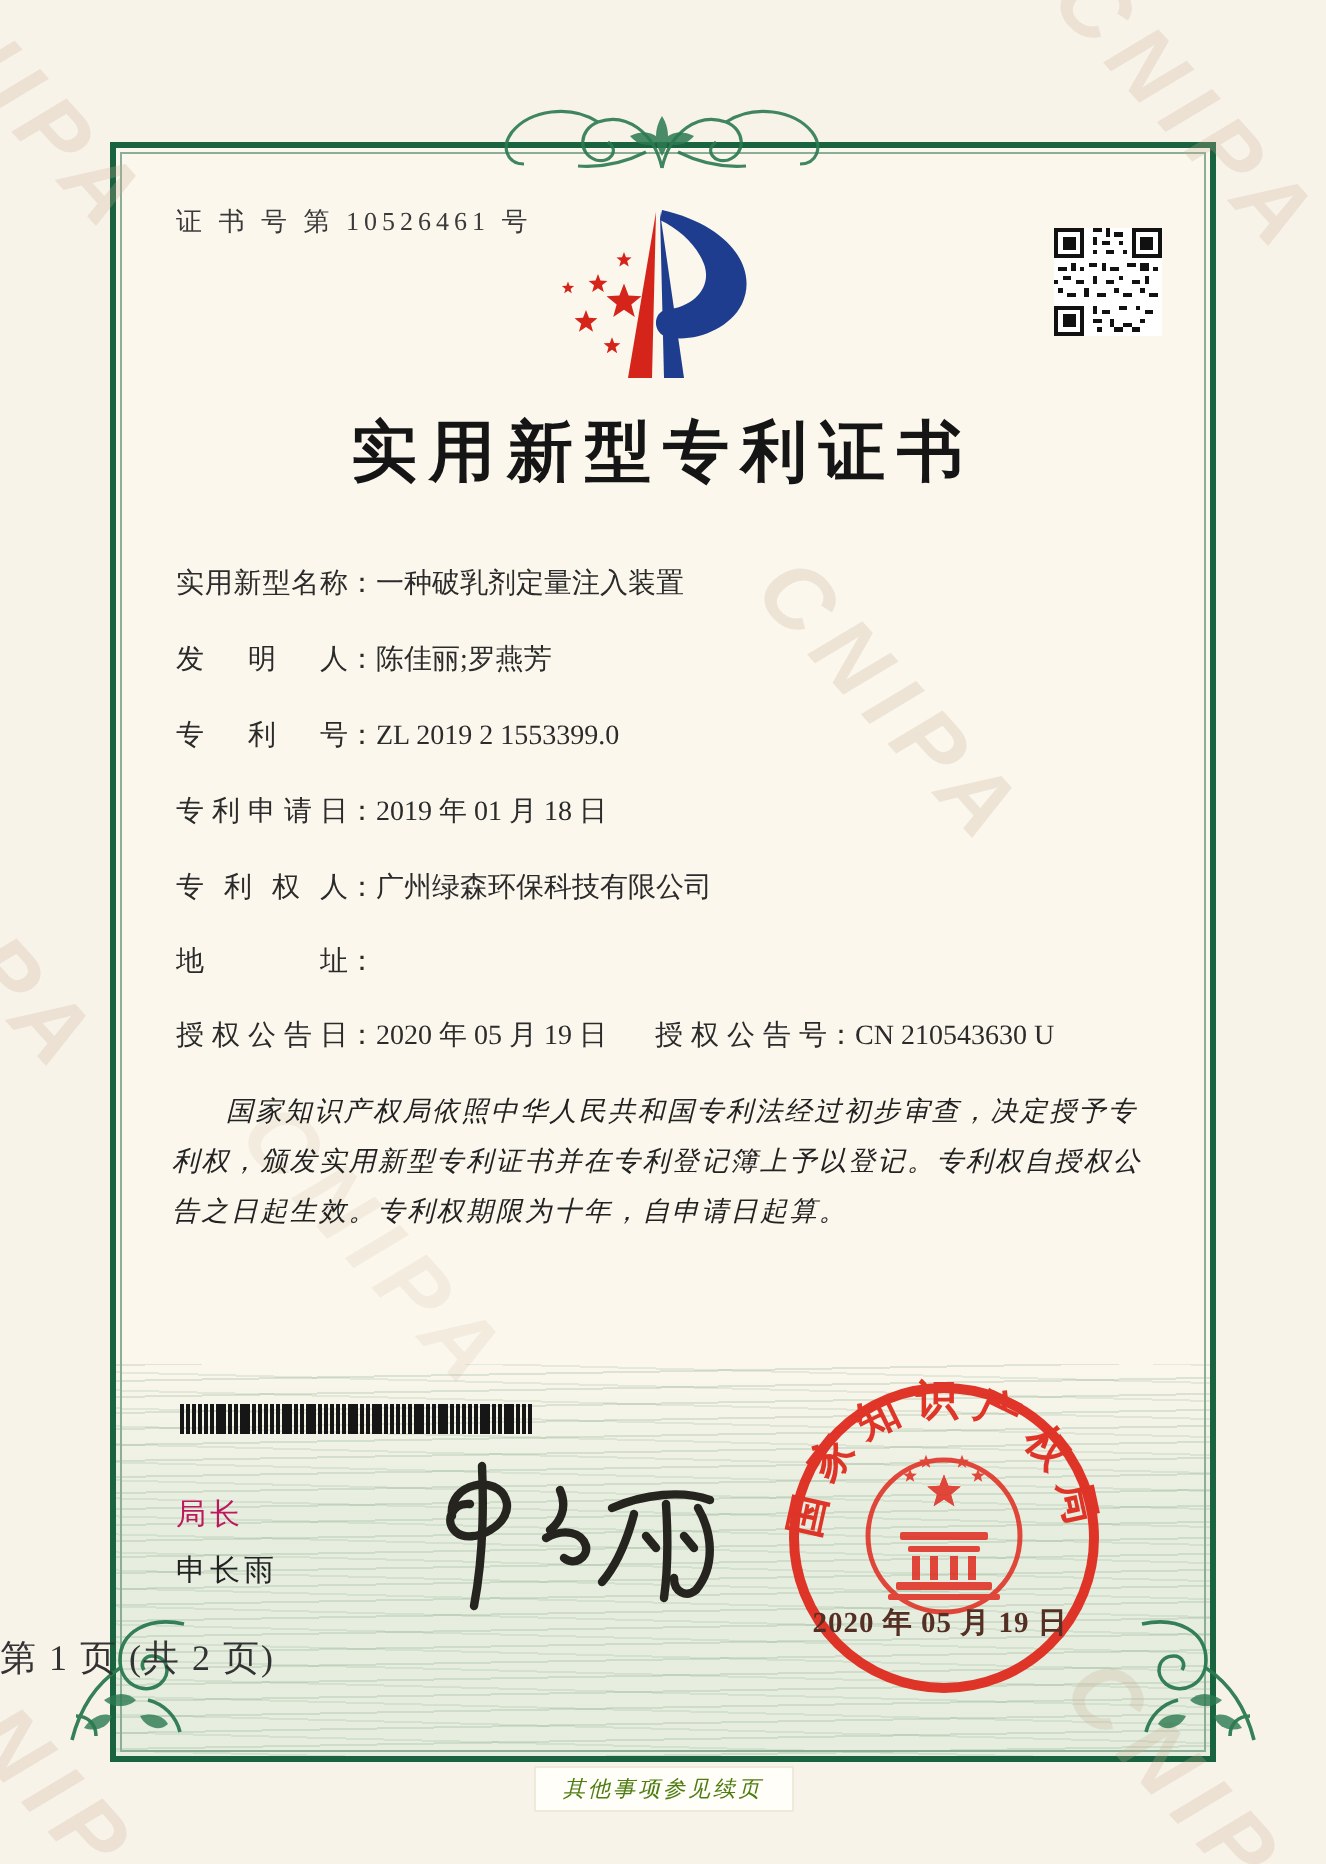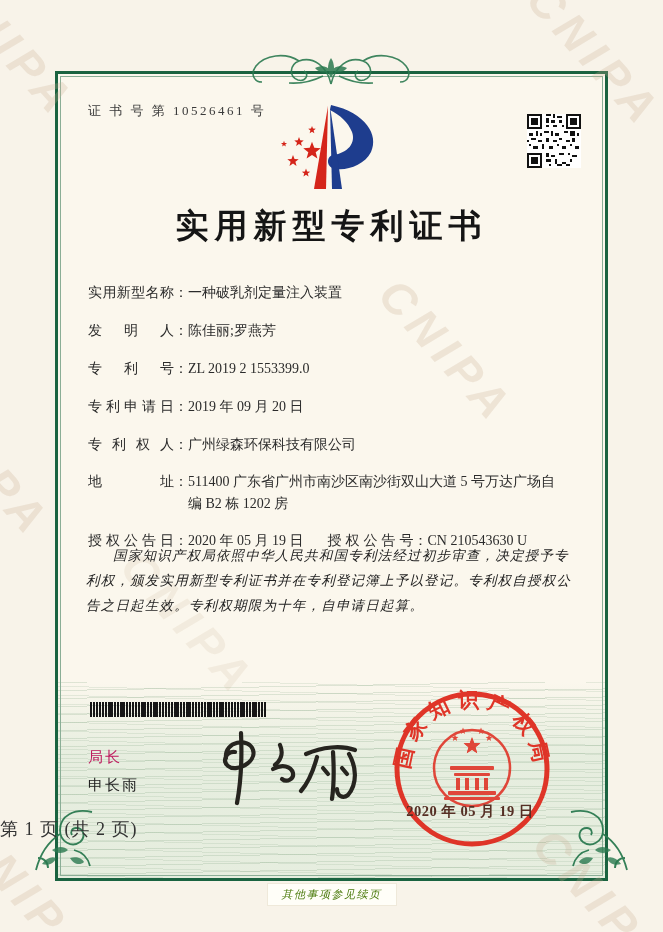--- a/index.html
+++ b/index.html
@@ -194,31 +194,30 @@
       <span class="fvalue">陈佳丽;罗燕芳</span>
   </div>
   <div class="frow">
     <span class="flabel">专利号</span>
       <span class="fsep">：</span>
       <span class="fvalue">ZL 2019 2 1553399.0</span>
   </div>
   <div class="frow">
     <span class="flabel">专利申请日</span>
       <span class="fsep">：</span>
-      <span class="fvalue">2019 年 09 月 20 日</span>
+      <span class="fvalue">2019 年 01 月 18 日</span>
   </div>
   <div class="frow">
     <span class="flabel">专利权人</span>
       <span class="fsep">：</span>
       <span class="fvalue">广州绿森环保科技有限公司</span>
   </div>
   <div class="frow address">
     <span class="flabel">地址</span>
       <span class="fsep">：</span>
-      <span class="fvalue">511400 广东省广州市南沙区南沙街双山大道 5 号万达广场自编 B2 栋 1202 房</span>
   </div>
   <div class="frow">
     <span class="flabel">授权公告日</span>
       <span class="fsep">：</span>
       <span>2020 年 05 月 19 日</span>
     <span class="pair2">
       <span class="flabel">授权公告号</span>
         <span class="fsep">：</span>
         <span>CN 210543630 U</span>
     </span>

